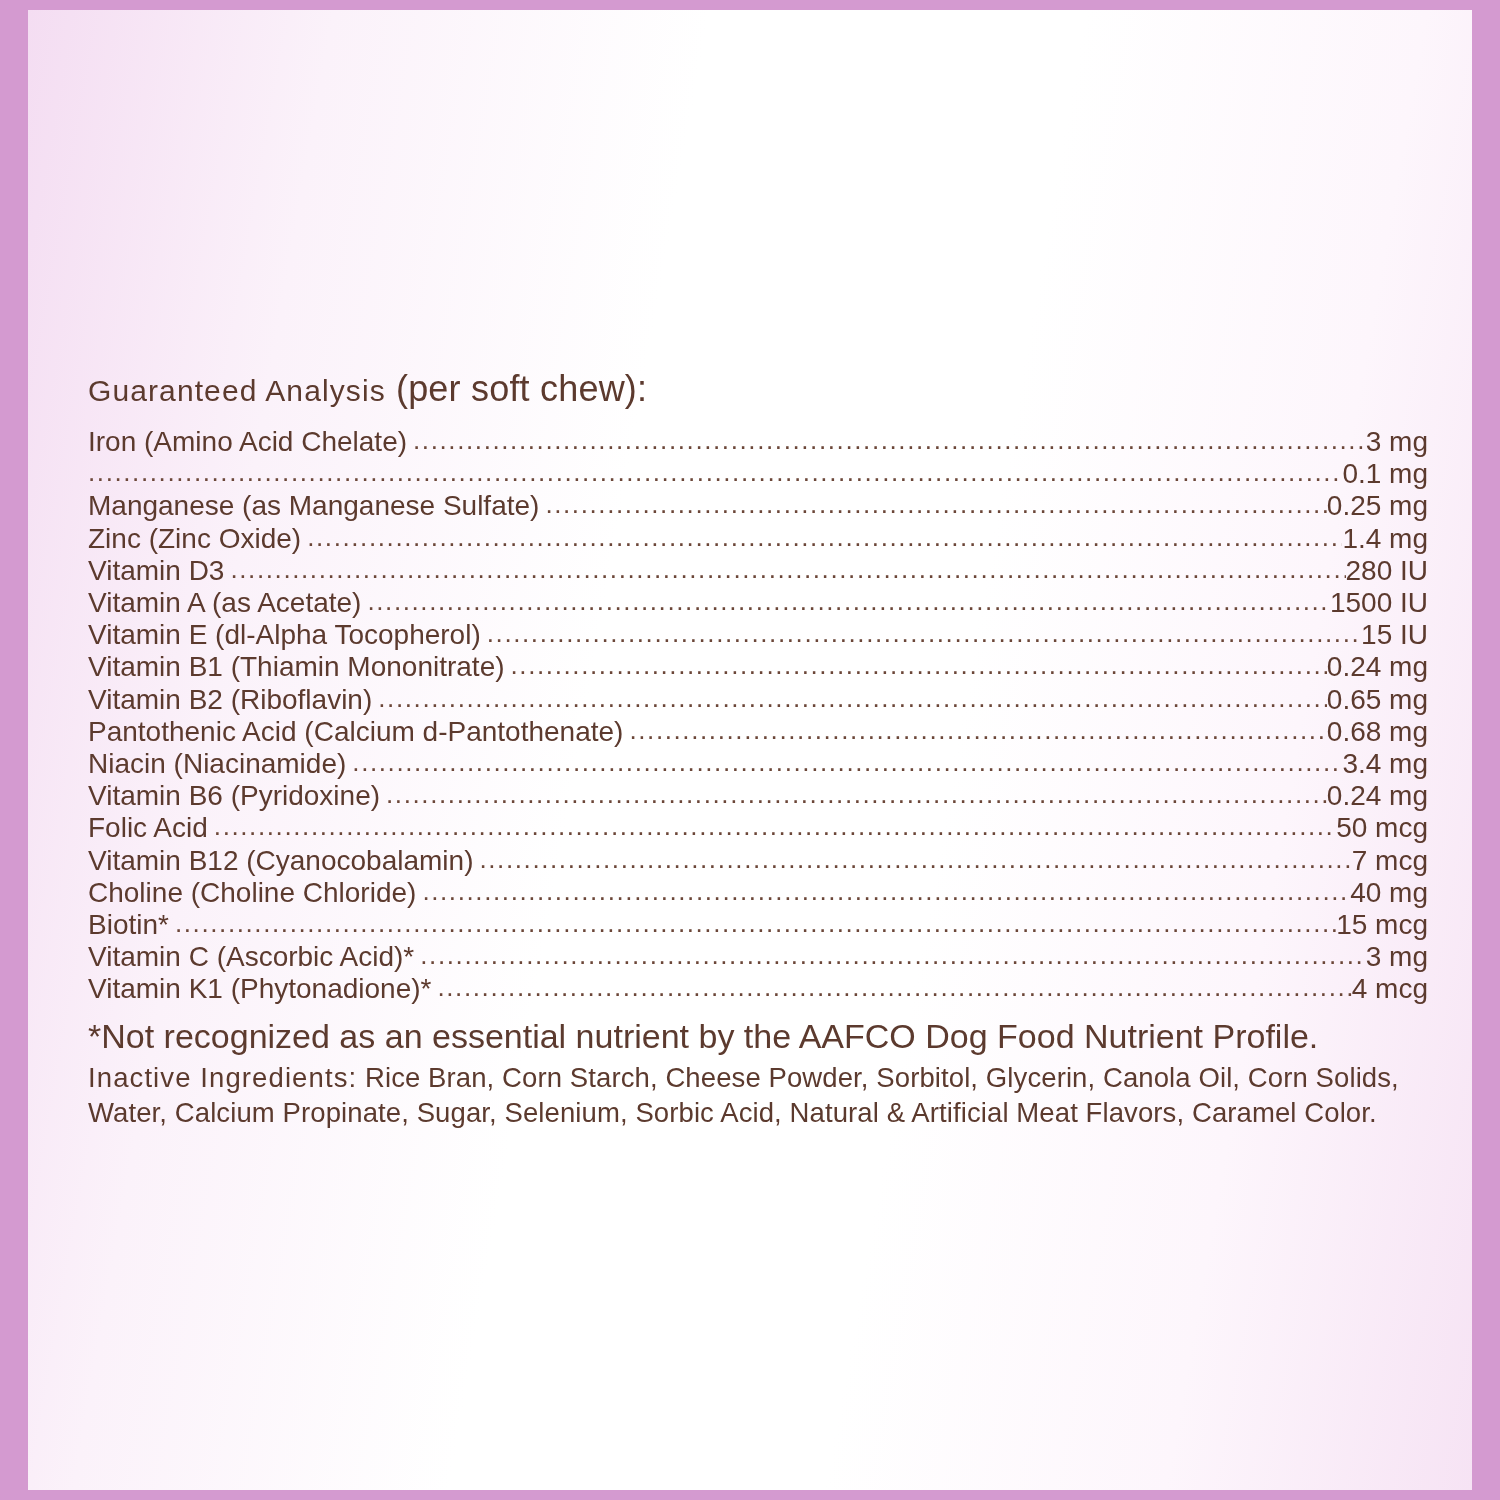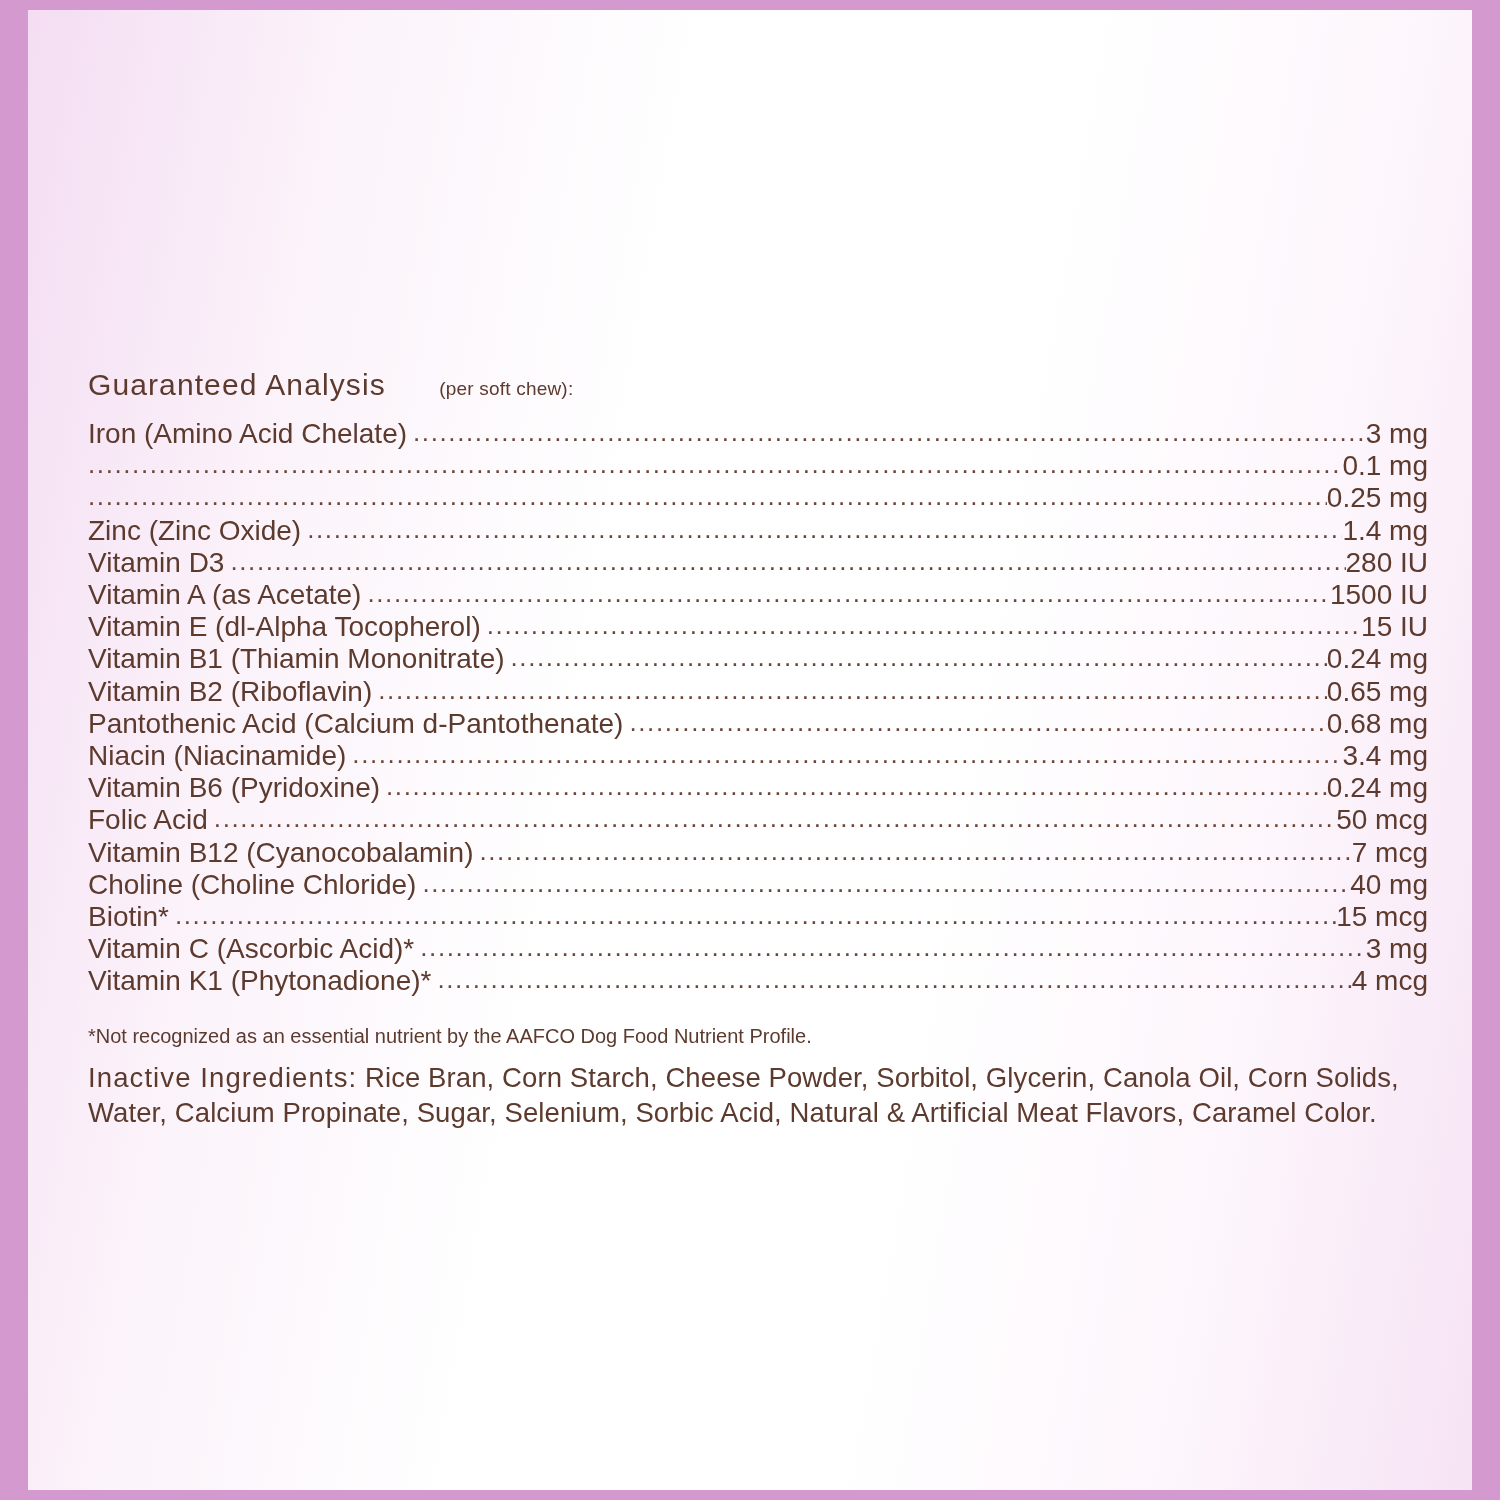--- a/index.html
+++ b/index.html
@@ -58,22 +58,21 @@
     letter-spacing: 0.2px;
     margin-bottom: 16px;
     white-space: nowrap;
     color: #5c3a2e;
   }
   .ga-heading .ga-title {
     font-size: 30px;
     letter-spacing: 1.1px;
   }
   .ga-heading .ga-sub {
-    font-size: 19px;
-    margin-left: 48px;
+    font-size: 36px;
   }
 
   
   .rows {
     width: 1340px;
   }
   .row {
     display: flex;
     align-items: flex-start;
     font-size: 28px;
@@ -96,22 +95,22 @@
     top: -2px;
   }
   .row .value {
     flex: 0 0 auto;
     padding-left: 0px;
     text-align: right;
   }
 
   
   .footnote {
-    margin-top: 22px;
-    font-size: 20px;
+    margin-top: 14px;
+    font-size: 34px;
     line-height: 32px;
     color: #5c3a2e;
     white-space: nowrap;
   }
 
   
   .inactive {
     margin-top: 8px;
     font-size: 27.5px;
     line-height: 35px;
@@ -142,20 +141,21 @@
       <div class="row">
         <span class="label">Iron (Amino Acid Chelate)</span>
         <span class="leader">.............................................................................................................................................................................................................</span>
         <span class="value">3 mg</span>
       </div>
       <div class="row">
         <span class="leader">.............................................................................................................................................................................................................</span>
         <span class="value">0.1 mg</span>
       </div>
       <div class="row">
+        <span class="label">Manganese (as Manganese Sulfate)</span>
         <span class="leader">.............................................................................................................................................................................................................</span>
         <span class="value">0.25 mg</span>
       </div>
       <div class="row">
         <span class="label">Zinc  (Zinc  Oxide)</span>
         <span class="leader">.............................................................................................................................................................................................................</span>
         <span class="value">1.4 mg</span>
       </div>
       <div class="row">
         <span class="label">Vitamin D3</span>

